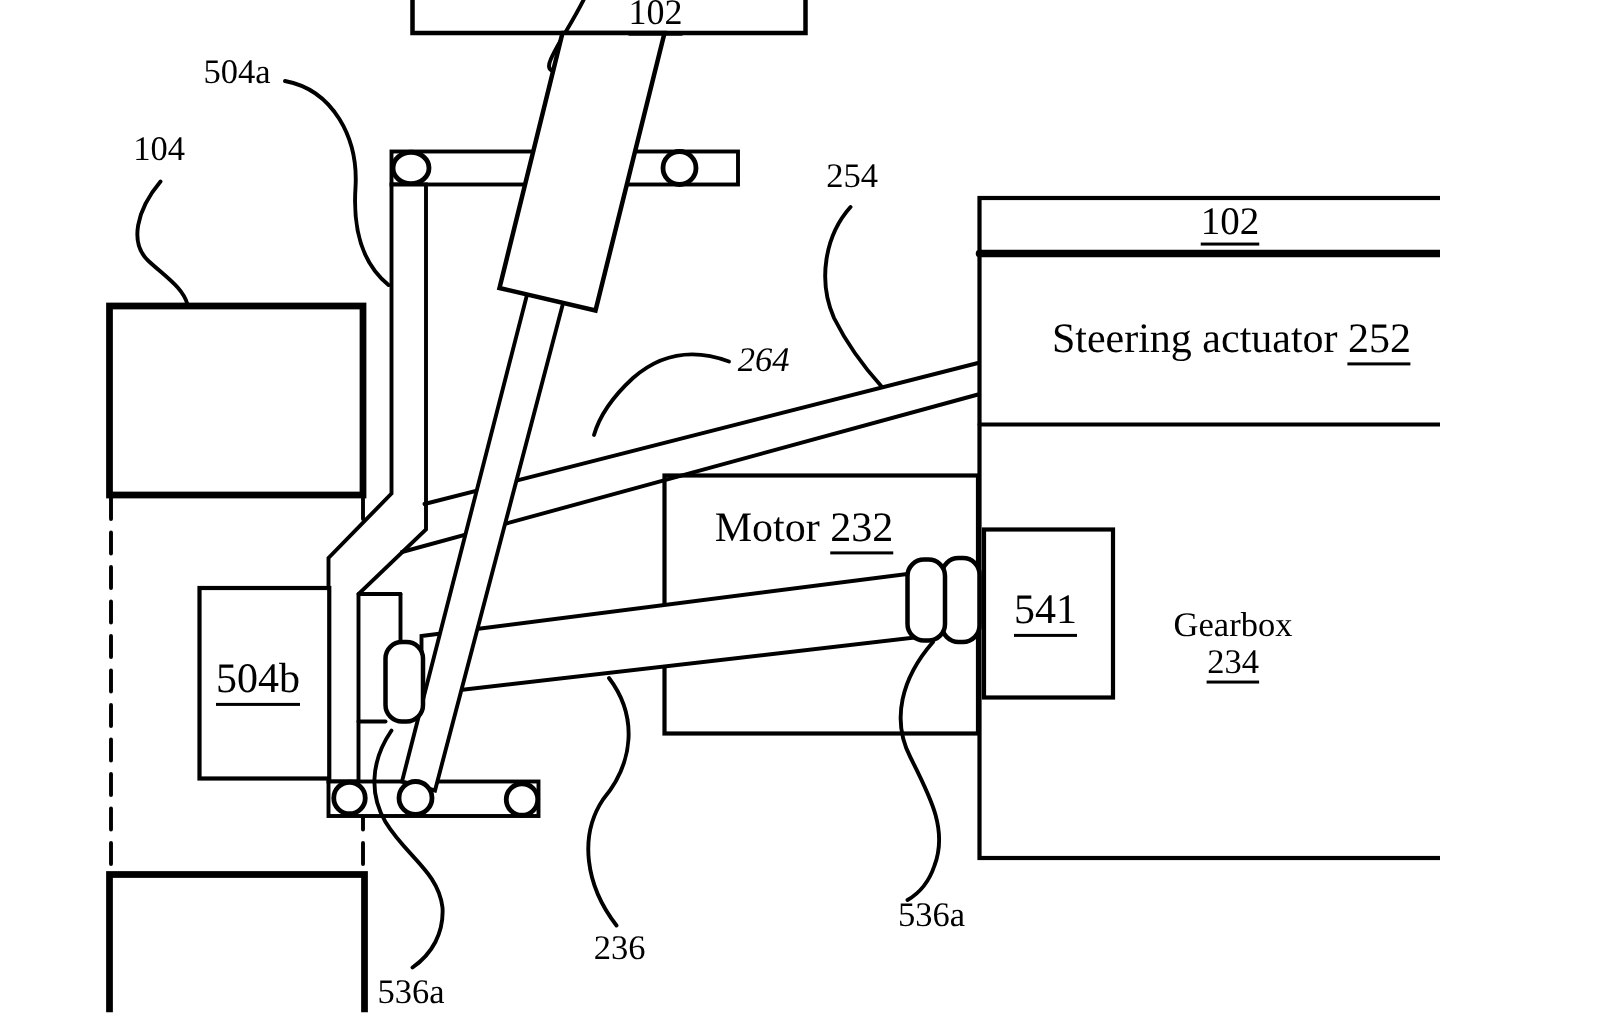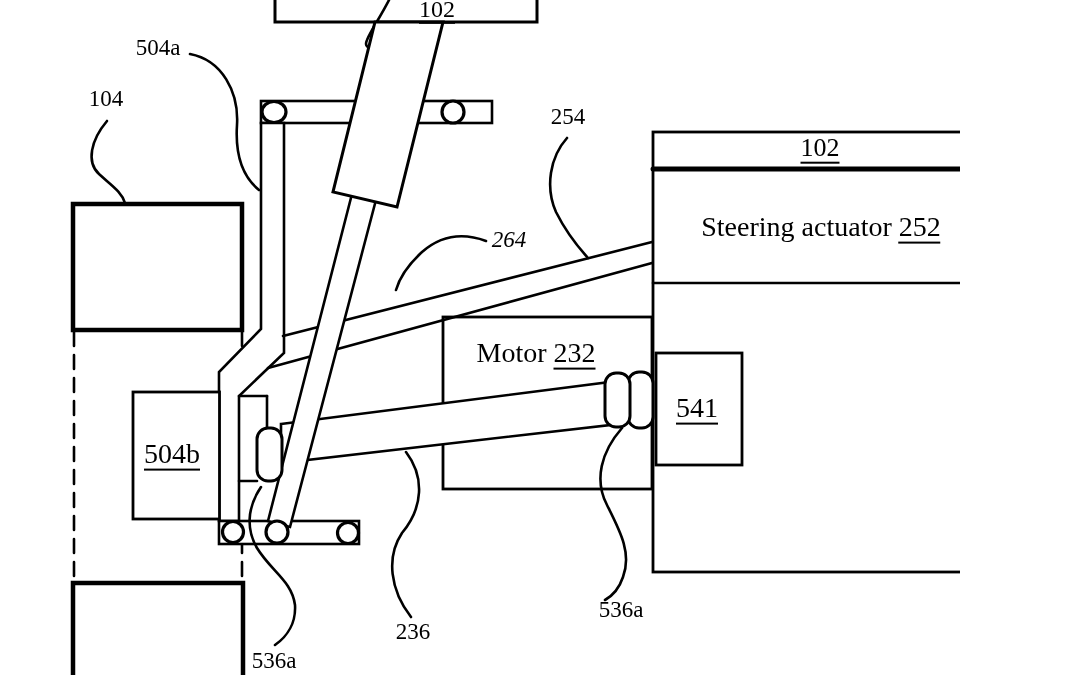--- a/index.html
+++ b/index.html
@@ -91,17 +91,21 @@
   <div class="lbl f29" style="left:568px;top:117px;text-align:right;"><span>254</span></div>
   <div class="lbl f29" style="left:509px;top:240px;font-style:italic;"><span>264</span></div>
   <div class="lbl f29" style="left:413px;top:632px;"><span>236</span></div>
   <div class="lbl f29" style="left:621px;top:610px;"><span>536a</span></div>
   <div class="lbl f29" style="left:274px;top:661px;"><span>536a</span></div>
 
   <div class="lbl f28" style="left:172px;top:454px;"><span class="u">504b</span></div>
 
   <div class="lbl f26" style="left:820px;top:148px;"><span class="u">102</span></div>
   <div class="lbl f28" style="left:774px;top:227px;margin-left:47px;"><span>Steering actuator</span> <span class="u">252</span></div>
+  <div class="lbl f29 center" style="left:822px;top:429px;">
+    <div>Gearbox</div>
+    <div><span class="u">234</span></div>
+  </div>
 
   <div class="lbl f28" style="left:536px;top:353px;"><span>Motor</span> <span class="u">232</span></div>
   <div class="lbl f28" style="left:697px;top:408px;"><span class="u">541</span></div>
 
 </div>
 
 </body></html>

